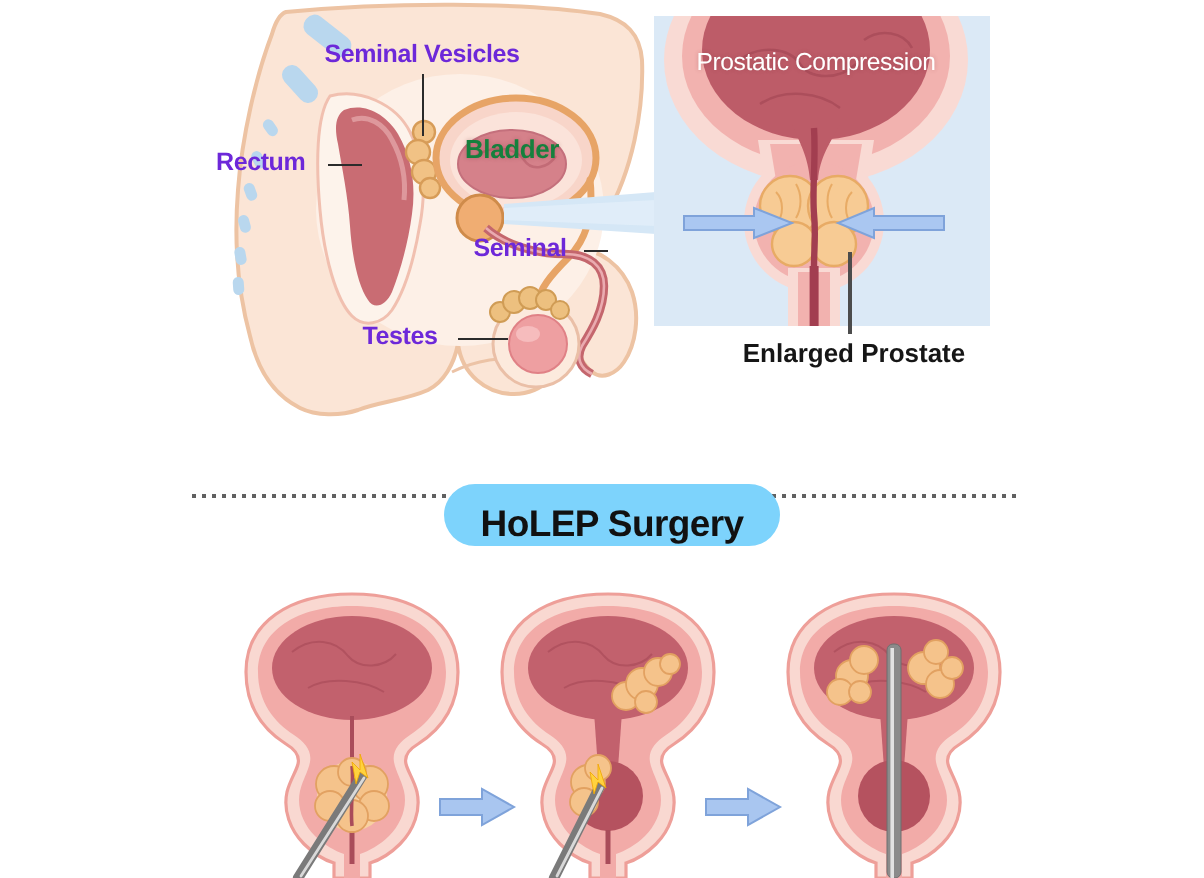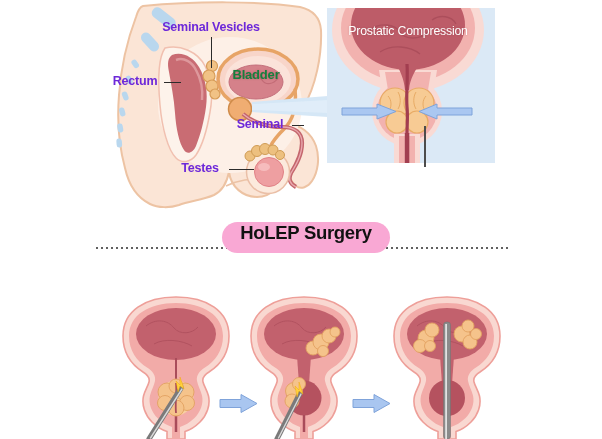--- a/index.html
+++ b/index.html
@@ -1,28 +1,28 @@
 <!DOCTYPE html>
 <html><head>
 <meta charset="utf-8">
 <style>
   html,body{margin:0;padding:0;background:#fff;}
   .canvas{position:relative;width:602px;height:439px;background:#fff;overflow:hidden;
           font-family:"Liberation Sans",sans-serif;}
   svg{position:absolute;display:block;}
   .lbl{position:absolute;font-weight:bold;font-size:12.5px;color:#6d28d9;
        letter-spacing:-0.2px;white-space:nowrap;text-align:center;line-height:1.1;}
-  .lbl-right{text-align:center;}
+  .lbl-right{text-align:left;}
   .lbl-white{color:#15803d;text-shadow:0 0 2px rgba(120,40,50,.35);}
   .ldr{position:absolute;background:#2b2b2b;}
   .ldr-dark{background:#4c4c4c;}
   .divider{position:absolute;left:96px;top:247px;width:415px;height:2px;
            background-image:repeating-linear-gradient(90deg,#606060 0,#606060 2px,transparent 2px,transparent 5px);}
-  .pill{position:absolute;left:222px;top:222px;width:168px;height:31px;background:#f9a8d4;
-        border-radius:16px;display:flex;align-items:flex-start;justify-content:center;}
+  .pill{position:absolute;left:222px;top:242px;width:168px;height:31px;background:#7dd3fc;
+        border-radius:16px;display:flex;align-items:flex-end;justify-content:center;}
   .pill span{font-size:18.5px;font-weight:bold;color:#111;letter-spacing:-0.3px;}
   .caption{position:absolute;font-weight:bold;font-size:13px;color:#161616;text-align:center;white-space:nowrap;}
   .ptitle{position:absolute;font-weight:normal;font-size:12.3px;color:#fff;text-align:center;
           letter-spacing:-0.2px;white-space:nowrap;text-shadow:0 0 2px rgba(130,50,60,.3);}
 </style>
 </head>
 <body>
 
 <div class="canvas">
 
@@ -139,20 +139,21 @@
     <rect x="404.8" y="133" width="4.5" height="30" fill="#a23e50"></rect>
 
     <g fill="#aac7f1" stroke="#7fa3da" stroke-width="1">
       <polygon points="342,108 377,108 377,104 396,111.5 377,119 377,115 342,115"></polygon>
       <polygon points="472,108 437,108 437,104 419,111.5 437,119 437,115 472,115"></polygon>
     </g>
   </svg>
 
   <div class="ptitle" style="left:330px;top:24px;width:156px">Prostatic Compression</div>
   <div class="ldr ldr-dark" style="left:424px;top:126px;width:1.5px;height:41px"></div>
+  <div class="caption" style="left:352px;top:169px;width:150px">Enlarged Prostate</div>
 
   <div class="lbl" style="left:150px;top:21px;width:122px">Seminal Vesicles</div>
   <div class="ldr" style="left:211px;top:37px;width:1.3px;height:31px"></div>
 
   <div class="lbl lbl-right" style="left:108px;top:75px;width:54px">Rectum</div>
   <div class="ldr" style="left:164px;top:82px;width:17px;height:1.3px"></div>
 
   <div class="lbl lbl-white" style="left:224px;top:68px;width:64px;font-size:13px">Bladder</div>
 
   <div class="lbl" style="left:229px;top:118px;width:62px">Seminal</div>

